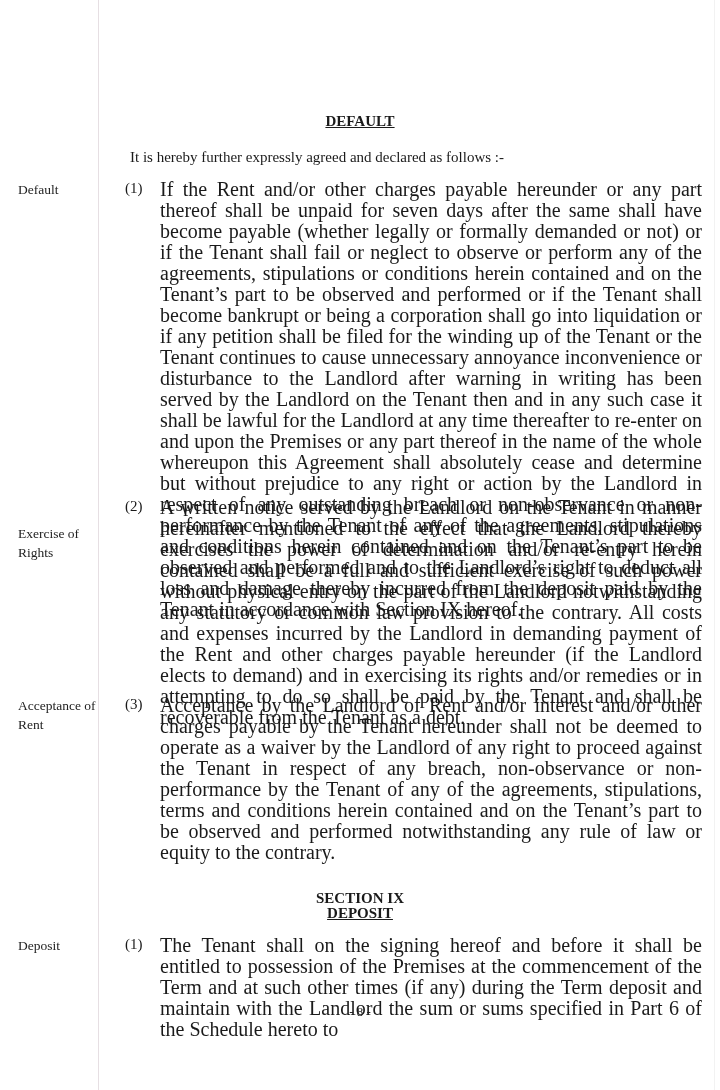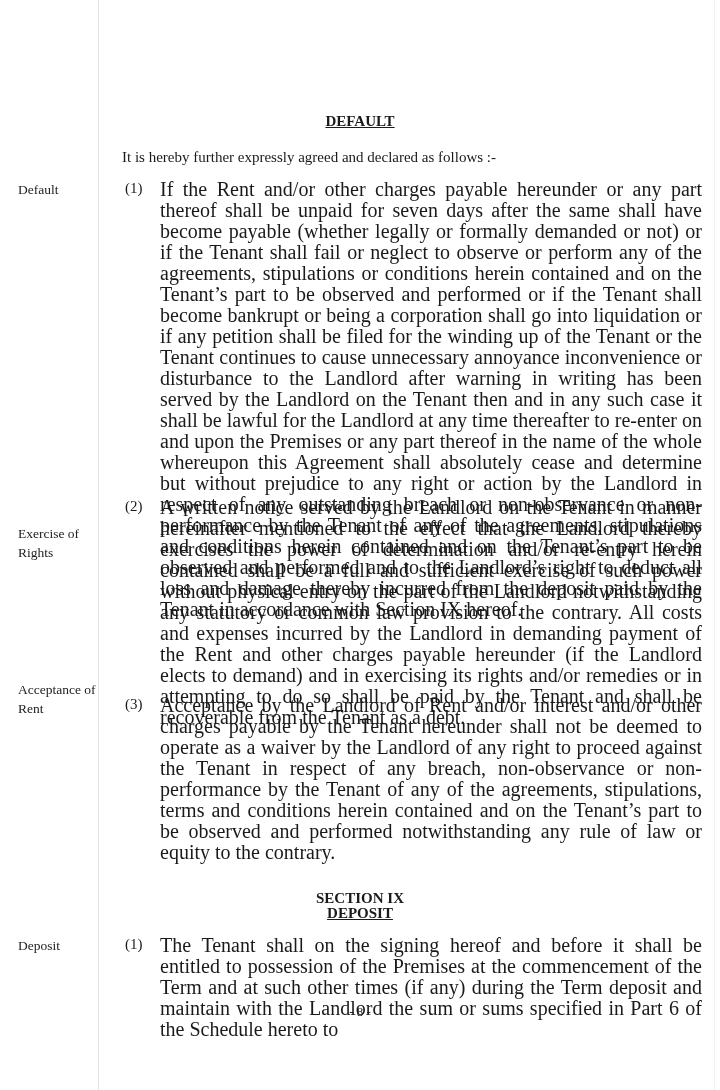--- a/index.html
+++ b/index.html
@@ -2,21 +2,21 @@
 <html><head>
 <meta charset="utf-8">
 <style>
   html, body { margin: 0; padding: 0; background: #ffffff; }
   body { width: 720px; height: 1090px; position: relative; overflow: hidden;
          font-family: "Liberation Serif", serif; color: #1a1a1a; }
   .vline { position: absolute; left: 98px; top: 0; width: 1px; height: 1090px; background: #e6dfe3; }
   .vline2 { position: absolute; left: 714px; top: 0; width: 1px; height: 1090px; background: #f2f2f2; }
   .heading { position: absolute; left: 0; width: 720px; text-align: center; font-weight: bold; font-size: 15px; }
   .heading.u { text-decoration: underline; }
-  .intro { position: absolute; left: 122px; font-size: 15px; }
+  .intro { position: absolute; left: 130px; font-size: 15px; }
   .clause { position: absolute; left: 0; width: 720px; }
   .margin-label { position: absolute; left: 18px; width: 80px; font-size: 13.5px; line-height: 19px; color: #222; }
   .num { position: absolute; left: 125px; font-size: 15px; line-height: 19.5px; }
   .body { position: absolute; left: 160px; width: 542px; font-size: 20px; line-height: 21px; text-align: justify; }
   .pageno { position: absolute; left: 0; width: 720px; text-align: center; font-size: 13px; top: 1004px; }
 </style>
 </head>
 <body>
 
 <div class="vline"></div>
@@ -32,21 +32,21 @@
   <div class="body" style="top:179px">If the Rent and/or other charges payable hereunder or any part thereof shall be unpaid for seven days after the same shall have become payable (whether legally or formally demanded or not) or if the Tenant shall fail or neglect to observe or perform any of the agreements, stipulations or conditions herein contained and on the Tenant’s part to be observed and performed or if the Tenant shall become bankrupt or being a corporation shall go into liquidation or if any petition shall be filed for the winding up of the Tenant or the Tenant continues to cause unnecessary annoyance inconvenience or disturbance to the Landlord after warning in writing has been served by the Landlord on the Tenant then and in any such case it shall be lawful for the Landlord at any time thereafter to re-enter on and upon the Premises or any part thereof in the name of the whole whereupon this Agreement shall absolutely cease and determine but without prejudice to any right or action by the Landlord in respect of any outstanding breach or non-observance or non-performance by the Tenant of any of the agreements, stipulations and conditions herein contained and on the Tenant’s part to be observed and performed and to the Landlord’s right to deduct all loss and damage thereby incurred from the deposit paid by the Tenant in accordance with Section IX hereof.</div>
 </div>
 
 <div class="clause">
   <div class="margin-label" style="top:524px">Exercise of Rights</div>
   <div class="num" style="top:497px">(2)</div>
   <div class="body" style="top:497px">A written notice served by the Landlord on the Tenant in manner hereinafter mentioned to the effect that the Landlord thereby exercises the power of determination and/or re-entry herein contained shall be a full and sufficient exercise of such power without physical entry on the part of the Landlord notwithstanding any statutory or common law provision to the contrary.  All costs and expenses incurred by the Landlord in demanding payment of the Rent and other charges payable hereunder (if the Landlord elects to demand) and in exercising its rights and/or remedies or in attempting to do so shall be paid by the Tenant and shall be recoverable from the Tenant as a debt.</div>
 </div>
 
 <div class="clause">
-  <div class="margin-label" style="top:680px">Acceptance of Rent</div>
+  <div class="margin-label" style="top:696px">Acceptance of Rent</div>
   <div class="num" style="top:695px">(3)</div>
   <div class="body" style="top:695px">Acceptance by the Landlord of Rent and/or interest and/or other charges payable by the Tenant hereunder shall not be deemed to operate as a waiver by the Landlord of any right to proceed against the Tenant in respect of any breach, non-observance or non-performance by the Tenant of any of the agreements, stipulations, terms and conditions herein contained and on the Tenant’s part to be observed and performed notwithstanding any rule of law or equity to the contrary.</div>
 </div>
 
 <div class="heading" style="top:890px">SECTION IX</div>
 <div class="heading u" style="top:905px">DEPOSIT</div>
 
 <div class="clause">
   <div class="margin-label" style="top:936px">Deposit</div>
   <div class="num" style="top:935px">(1)</div>

